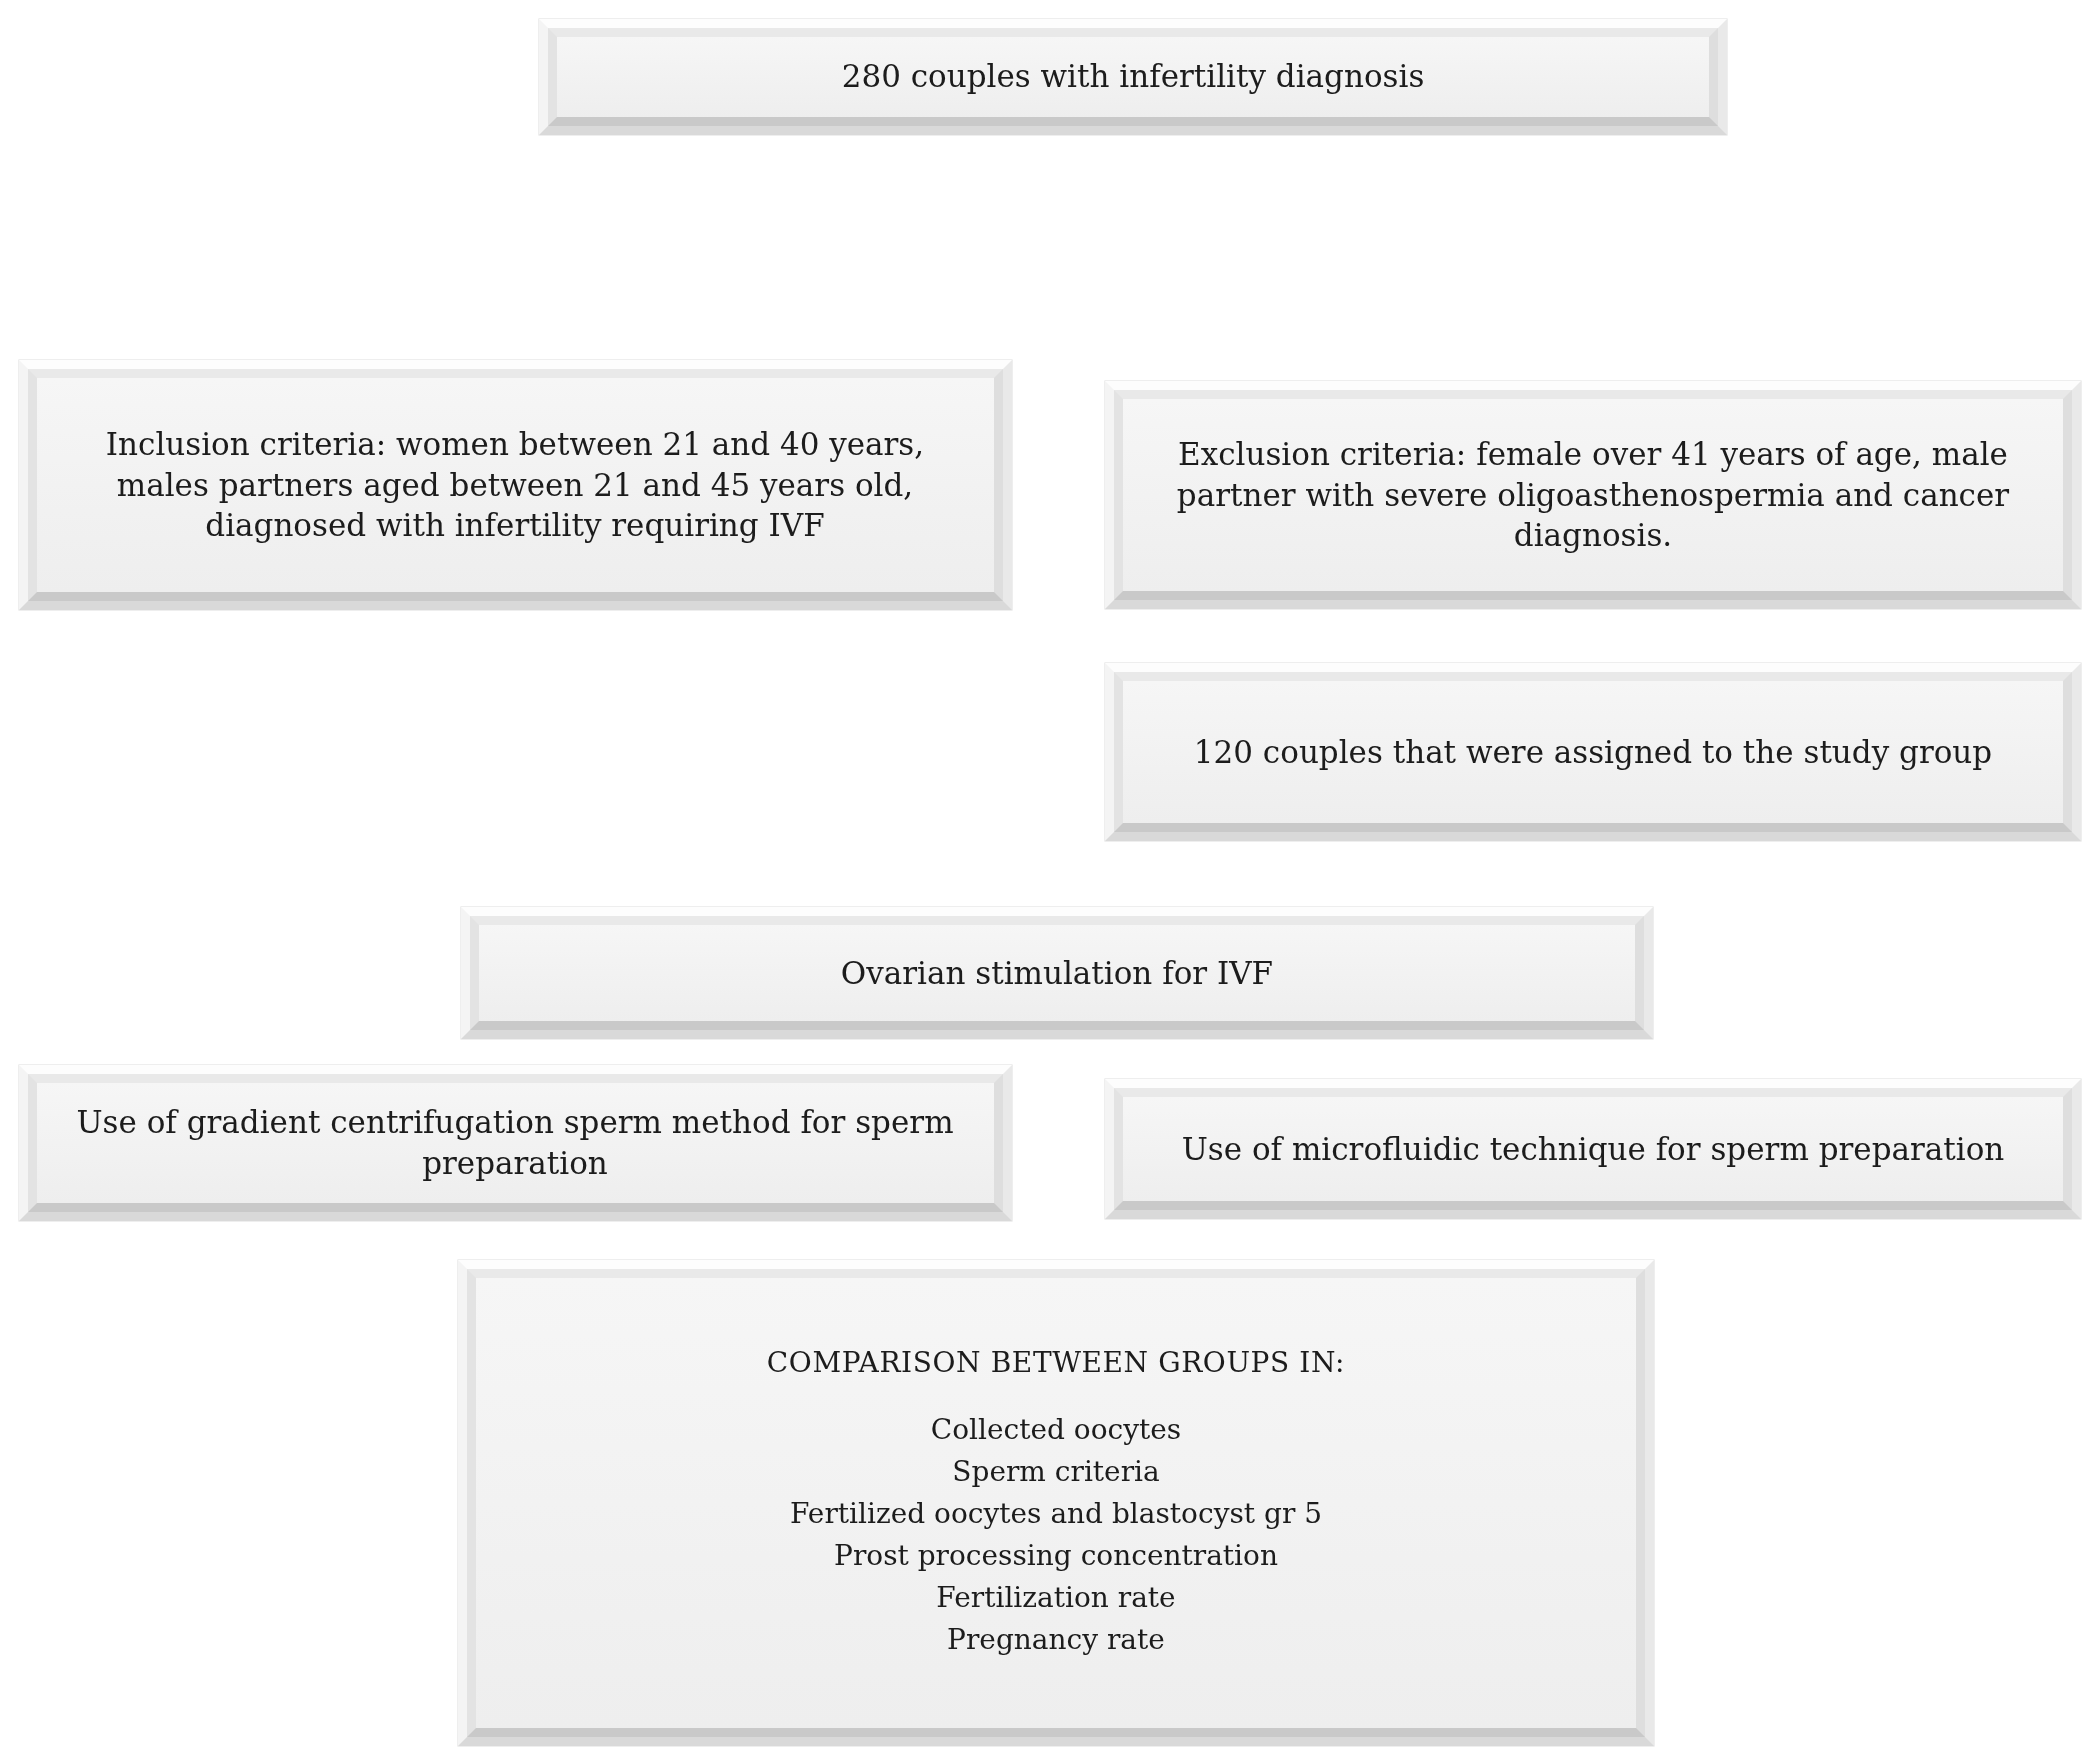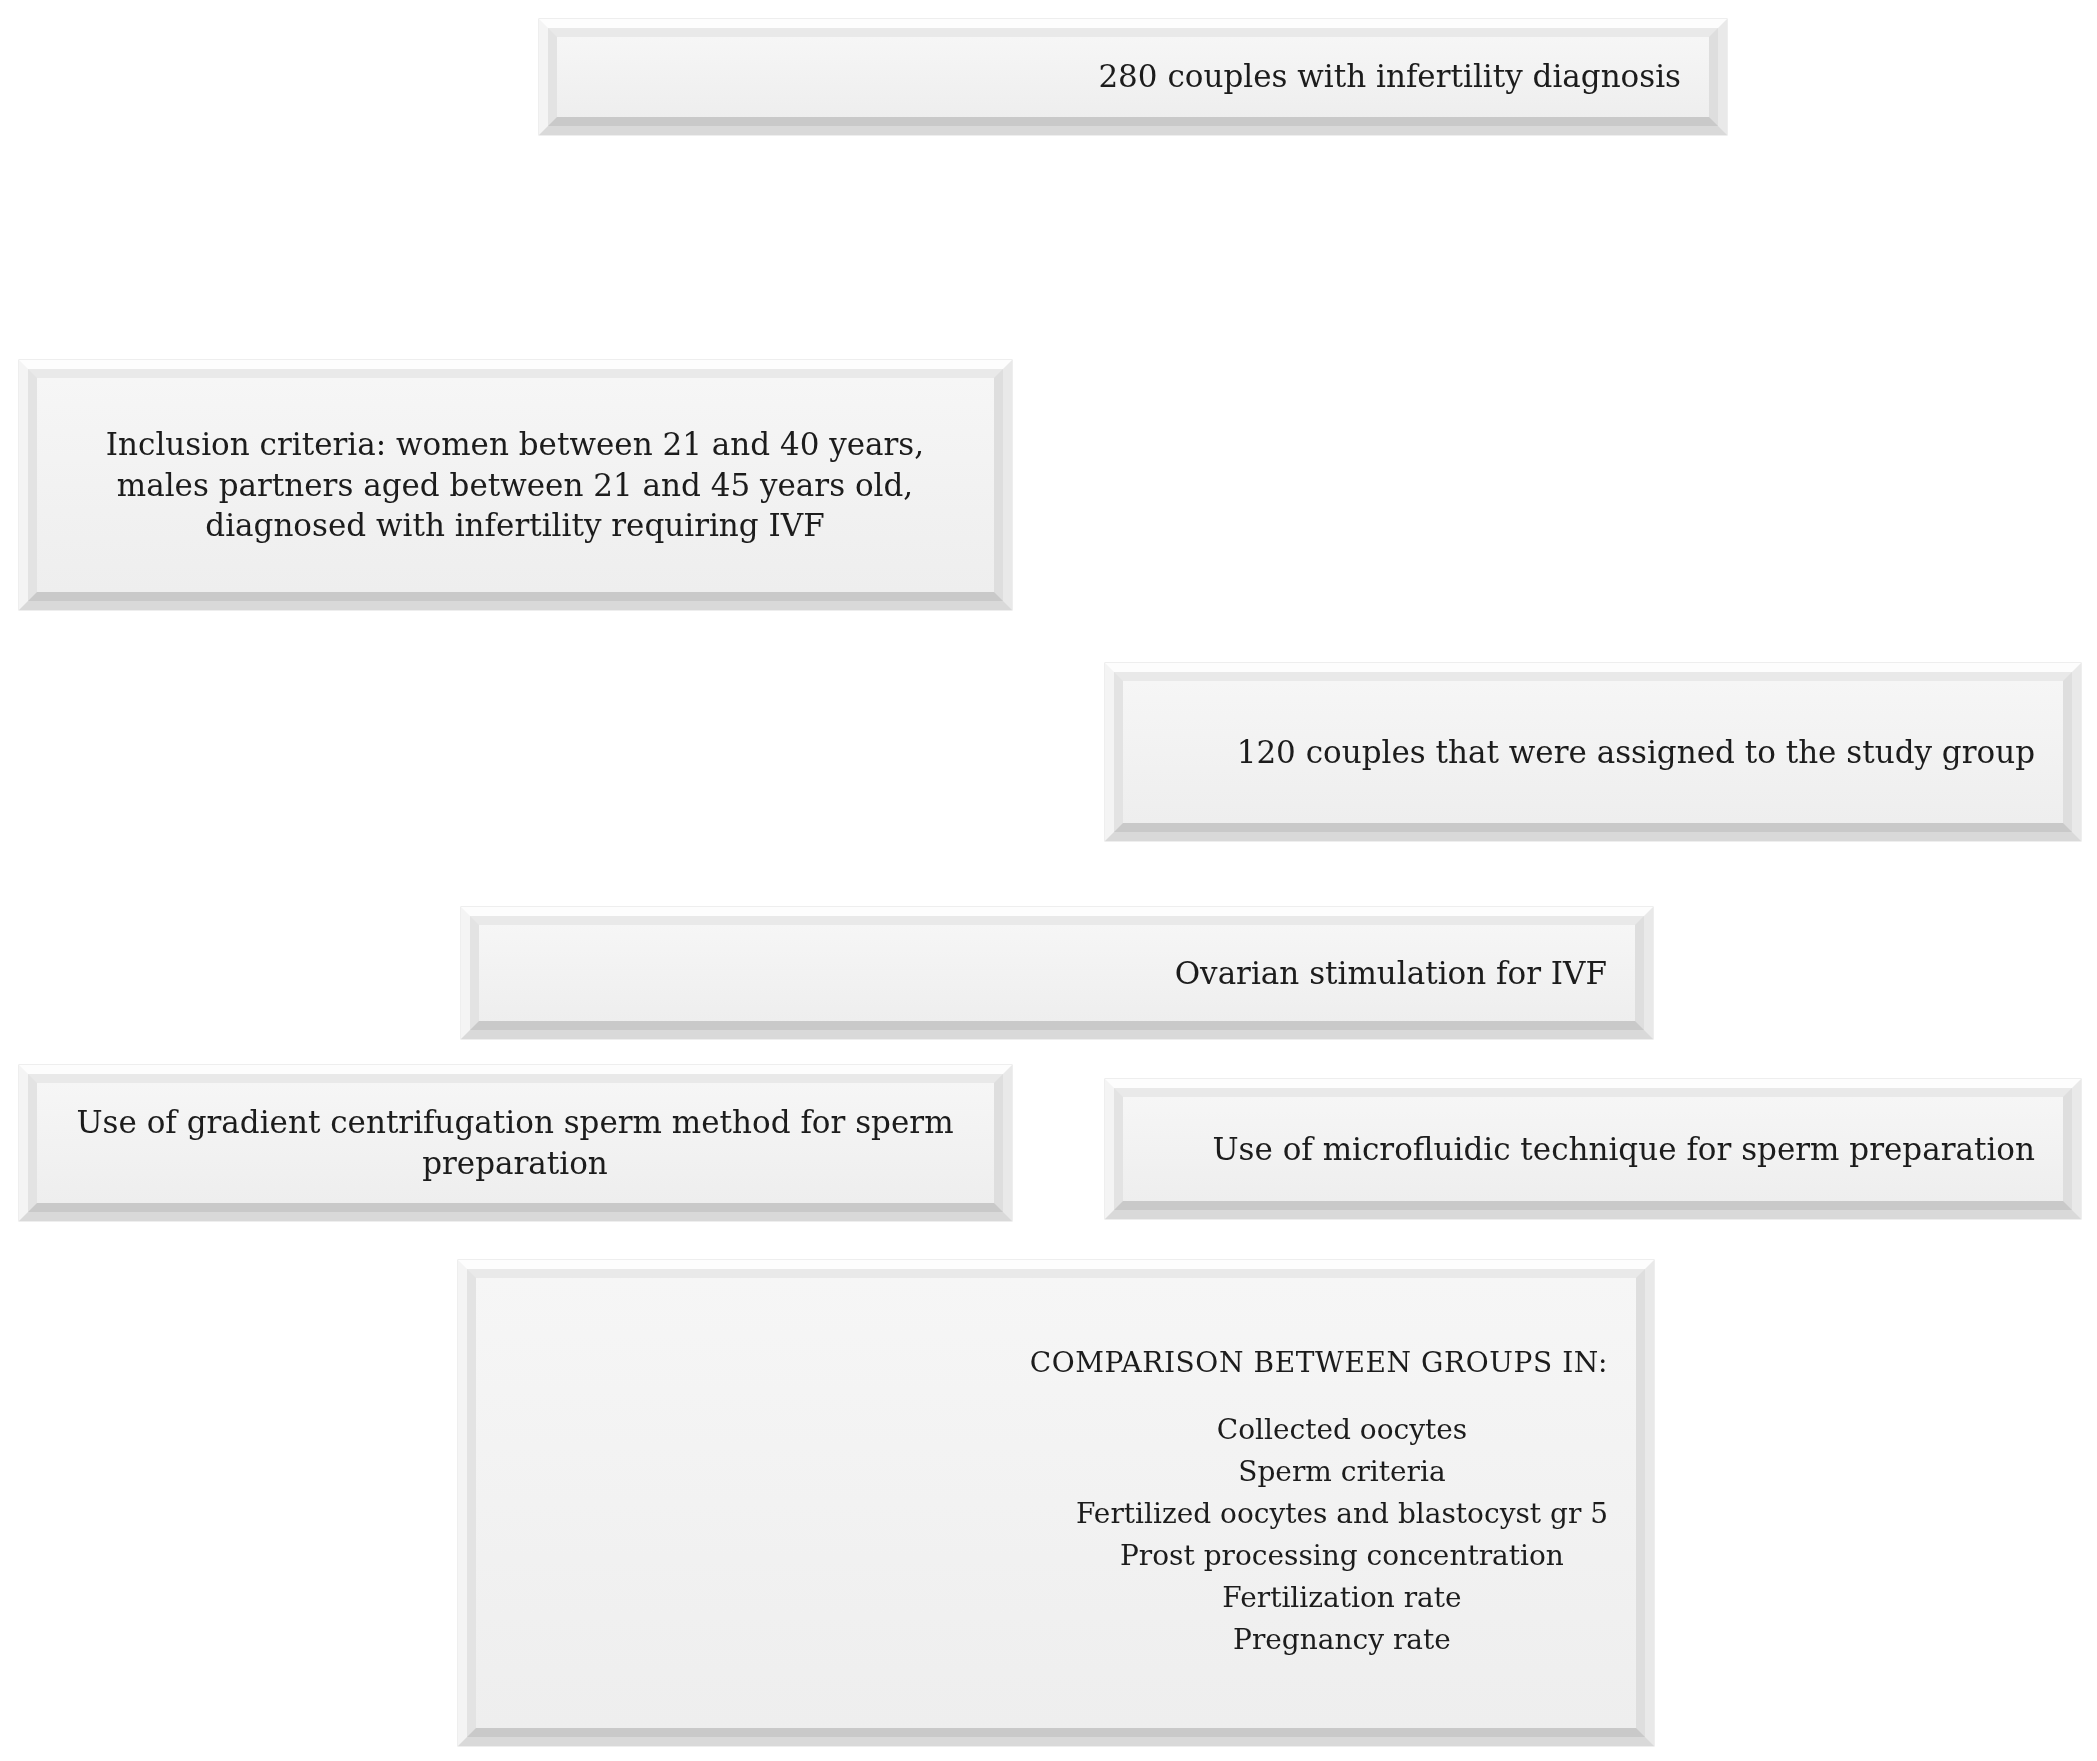--- a/index.html
+++ b/index.html
@@ -30,21 +30,21 @@
   }
   .box-face {
     width: 100%;
     height: 100%;
     border: 9.8px solid;
     border-color: #e9e9e9 #dedede #c9c9c9 #e3e3e3;
     background: linear-gradient(180deg, #f6f6f6 0%, #eeeeee 100%);
     background-clip: padding-box;
     display: flex;
     flex-direction: column;
-    align-items: flex-end;
+    align-items: center;
     justify-content: center;
     text-align: center;
     padding: 6.2px 28px;
   }
   .box-text {
     font-size: 31px;
     line-height: 1.32;
   }
 
   .comparison-title {
@@ -86,20 +86,25 @@
     </div>
   </div>
 
 
   <div class="box" id="box-inclusion">
     <div class="box-face">
       <div class="box-text">Inclusion criteria: women between 21 and 40 years, males partners aged between 21 and 45 years old, diagnosed with infertility requiring IVF</div>
     </div>
   </div>
 
+  <div class="box" id="box-exclusion">
+    <div class="box-face">
+      <div class="box-text">Exclusion criteria: female over 41 years of age, male partner with severe oligoasthenospermia and cancer diagnosis.</div>
+    </div>
+  </div>
 
 
   <div class="box" id="box-study-group">
     <div class="box-face">
       <div class="box-text">120 couples that were assigned to the study group</div>
     </div>
   </div>
 
   <div class="box" id="box-ovarian">
     <div class="box-face">

